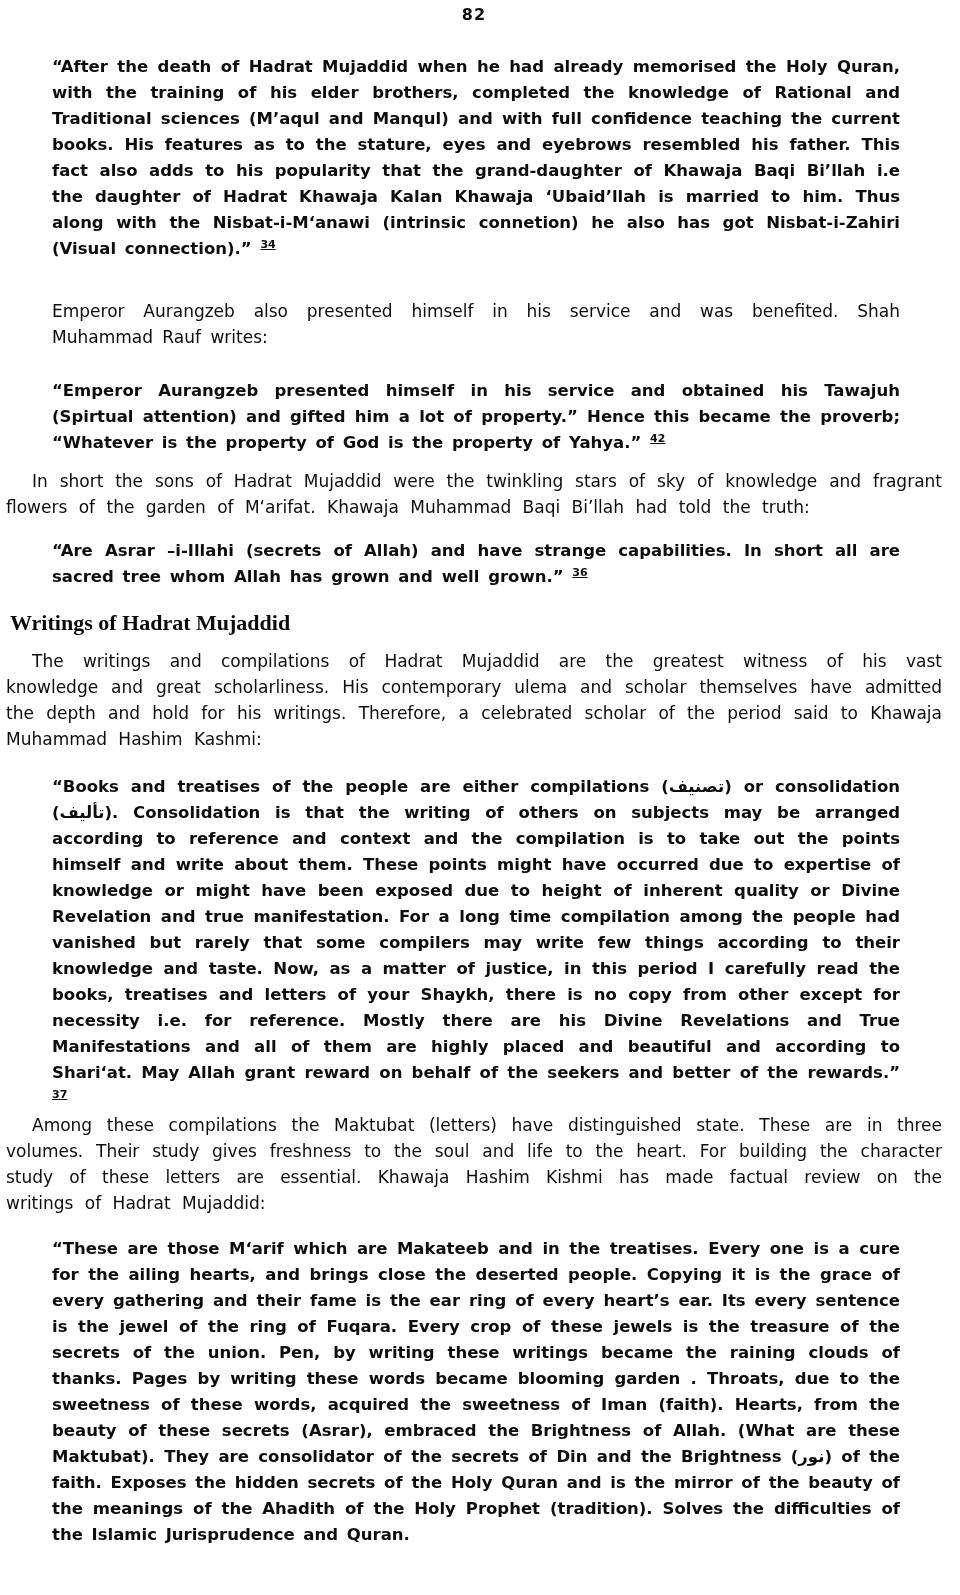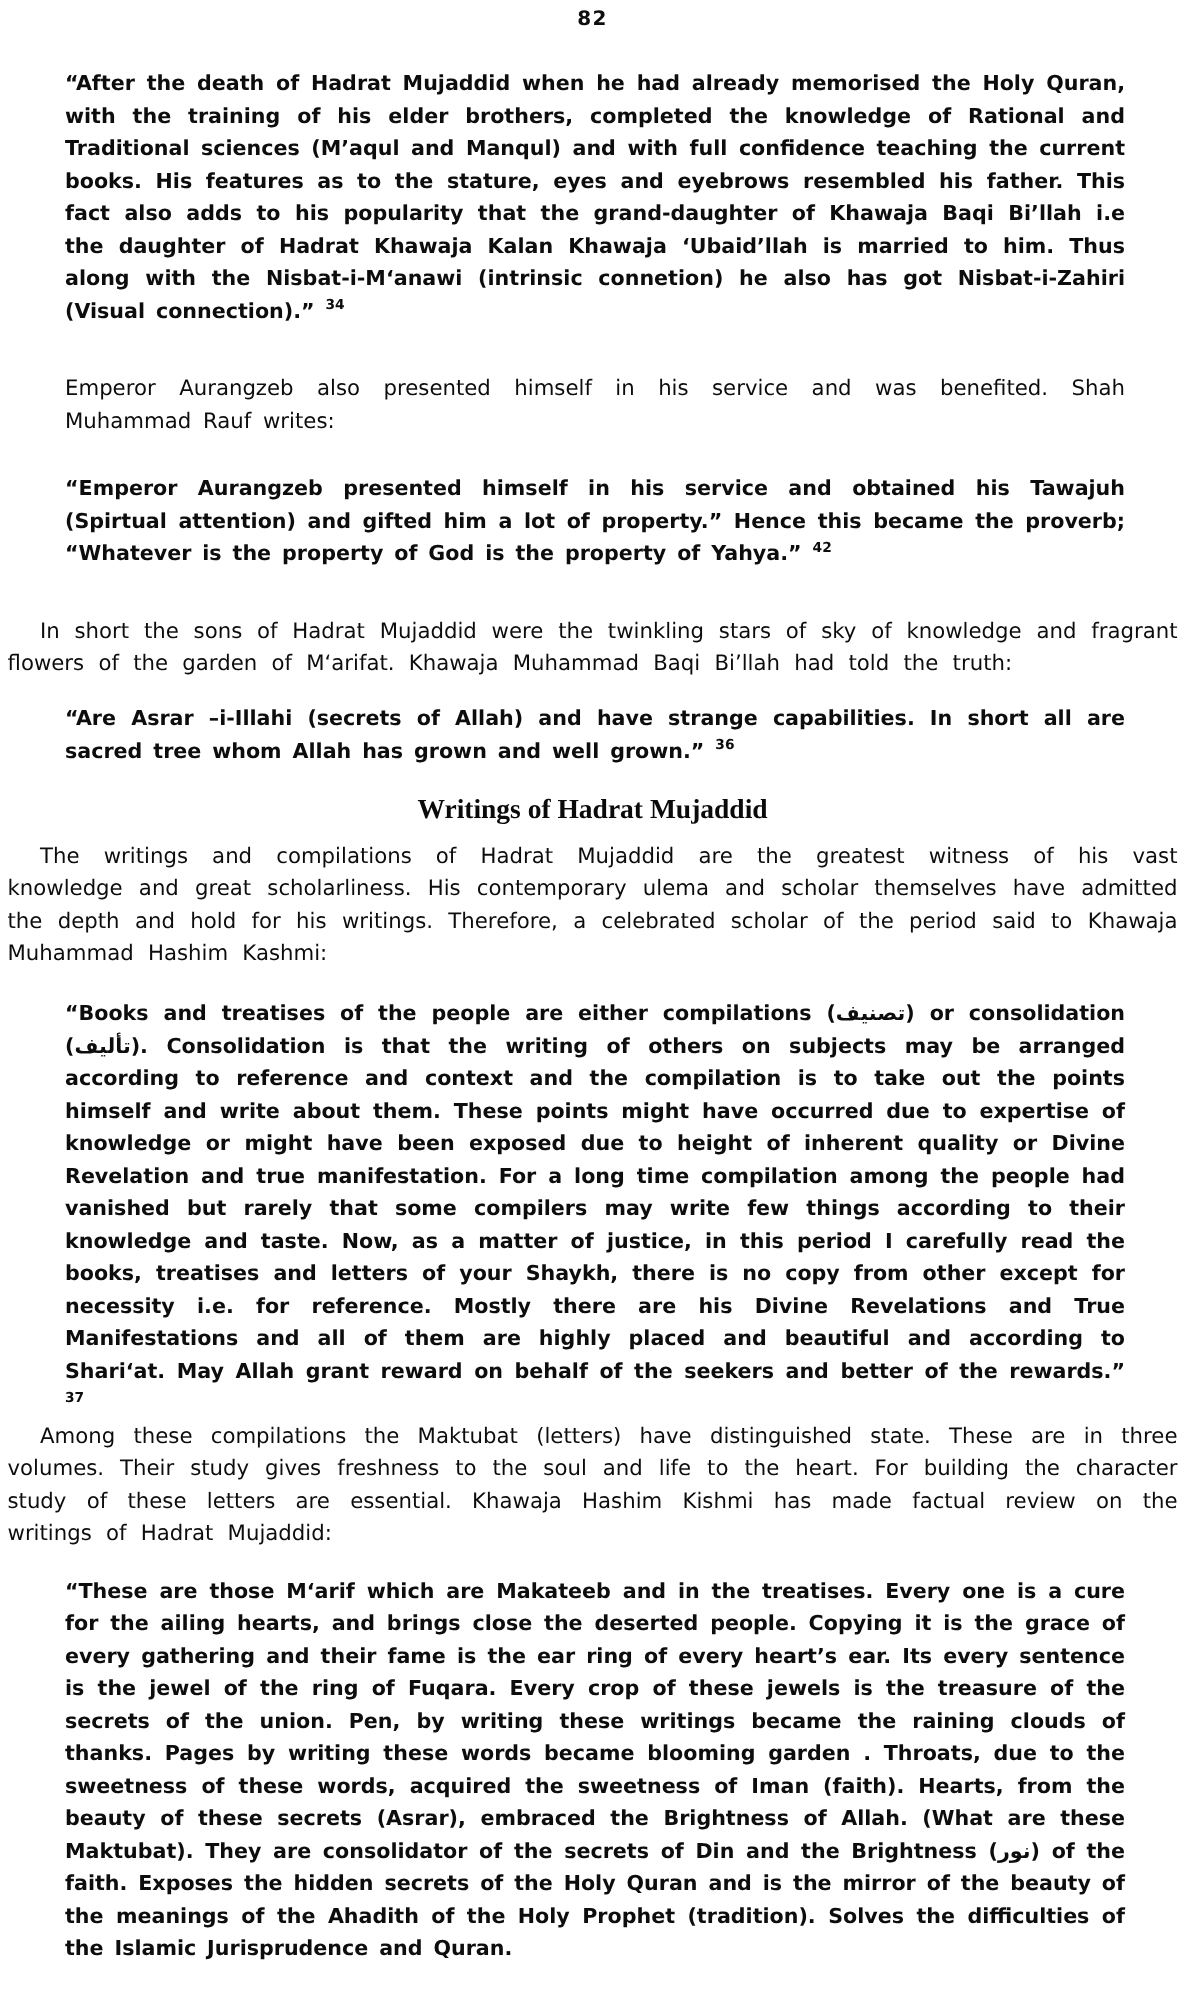--- a/index.html
+++ b/index.html
@@ -45,42 +45,42 @@
     text-align: justify;
     margin: 0 42px 0 46px;
     word-spacing: 3px;
   }
   .section-heading {
     font-family: "Liberation Serif", serif;
     font-size: 22px;
     font-weight: 700;
     margin: 4px;
     color: #0a0a0a;
-    text-align: center;
   }
   sup.ref {
     font-size: 11px;
     font-weight: 700;
     line-height: 0;
+    text-decoration: underline;
   }
 </style>
 </head>
 <body>
 
 <div class="page">
 
   <div class="page-number">82</div>
 
   <p class="quote-para" style="margin-top:30px"><span>“After the death of Hadrat Mujaddid when he had already memorised the Holy Quran, with the training of his elder brothers, completed the knowledge of Rational and Traditional sciences (M’aqul and Manqul) and with full confidence teaching the current books. His features as to the stature, eyes and eyebrows resembled his father. This fact also adds to his popularity that the grand-daughter of Khawaja Baqi Bi’llah i.e the daughter of Hadrat Khawaja Kalan Khawaja ‘Ubaid’llah is married to him. Thus along with the Nisbat-i-M‘anawi (intrinsic connetion) he also has got Nisbat-i-Zahiri (Visual connection).”</span> <sup class="ref">34</sup></p>
 
   <p class="body-para indent-block" style="margin-top:36px">Emperor Aurangzeb also presented himself in his service and was benefited. Shah Muhammad Rauf writes:</p>
 
   <p class="quote-para" style="margin-top:28px"><span>“Emperor Aurangzeb presented himself in his service and obtained his Tawajuh (Spirtual attention) and gifted him a lot of property.” Hence this became the proverb; “Whatever is the property of God is the property of Yahya.”</span> <sup class="ref">42</sup></p>
 
-  <p class="body-para" style="margin-top:36px">In short the sons of Hadrat Mujaddid were the twinkling stars of sky of knowledge and fragrant flowers of the garden of M‘arifat. Khawaja Muhammad Baqi Bi’llah had told the truth:</p>
+  <p class="body-para" style="margin-top:12px">In short the sons of Hadrat Mujaddid were the twinkling stars of sky of knowledge and fragrant flowers of the garden of M‘arifat. Khawaja Muhammad Baqi Bi’llah had told the truth:</p>
 
   <p class="quote-para" style="margin-top:18px"><span>“Are Asrar –i-Illahi (secrets of Allah) and have strange capabilities. In short all are sacred tree whom Allah has grown and well grown.”</span> <sup class="ref">36</sup></p>
 
   <h2 class="section-heading" style="margin-top:20px">Writings of Hadrat Mujaddid</h2>
 
   <p class="body-para" style="margin-top:12px">The writings and compilations of Hadrat Mujaddid are the greatest witness of his vast knowledge and great scholarliness. His contemporary ulema and scholar themselves have admitted the depth and hold for his writings. Therefore, a celebrated scholar of the period said to Khawaja Muhammad Hashim Kashmi:</p>
 
   <p class="quote-para" style="margin-top:22px"><span>“Books and treatises of the people are either compilations (تصنيف) or consolidation (تأليف). Consolidation is that the writing of others on subjects may be arranged according to reference and context and the compilation is to take out the points himself and write about them. These points might have occurred due to expertise of knowledge or might have been exposed due to height of inherent quality or Divine Revelation and true manifestation. For a long time compilation among the people had vanished but rarely that some compilers may write few things according to their knowledge and taste. Now, as a matter of justice, in this period I carefully read the books, treatises and letters of your Shaykh, there is no copy from other except for necessity i.e. for reference. Mostly there are his Divine Revelations and True Manifestations and all of them are highly placed and beautiful and according to Shari‘at. May Allah grant reward on behalf of the seekers and better of the rewards.”</span> <sup class="ref">37</sup></p>
 
   <p class="body-para" style="">Among these compilations the Maktubat (letters) have distinguished state. These are in three volumes. Their study gives freshness to the soul and life to the heart. For building the character study of these letters are essential. Khawaja Hashim Kishmi has made factual review on the writings of Hadrat Mujaddid:</p>

